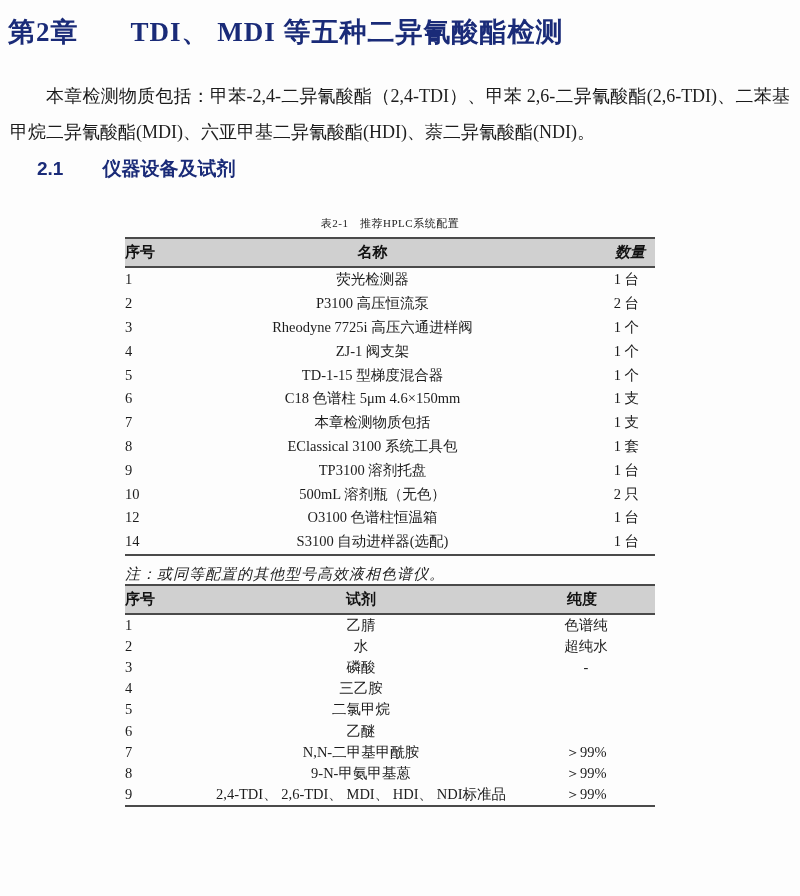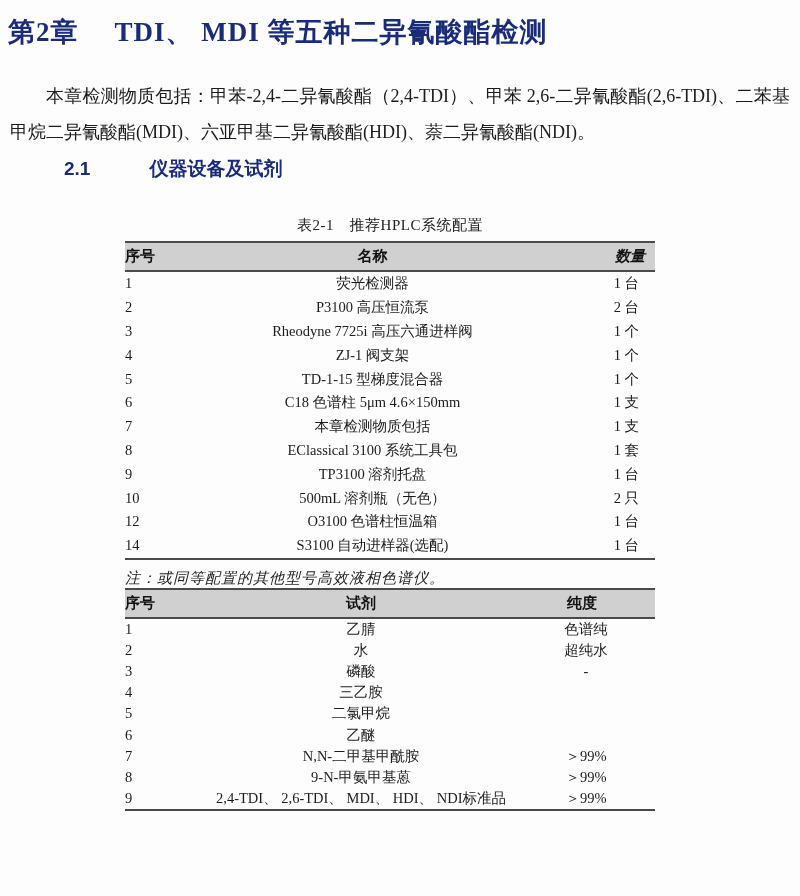--- a/index.html
+++ b/index.html
@@ -7,39 +7,39 @@
     --header-bg:#d0d0d0;
     --rule:#4a4a4a;
     --ink:#1c1c1c;
   }
   html,body{margin:0;padding:0;}
   body{
     width:800px;height:896px;overflow:hidden;background:#fdfdfd;
     font-family:"Liberation Serif","DejaVu Serif",serif;color:var(--ink);
   }
   .chapter-heading{
-    display:flex;align-items:baseline;gap:36px;
+    display:flex;align-items:baseline;gap:52px;
     margin:14px 0 0 8px;
     font-size:27px;font-weight:700;color:var(--heading-blue);
     letter-spacing:1px;
   }
   .intro{
     margin:28px 10px 0 10px;
     font-size:18px;line-height:36px;
     text-align:justify;text-indent:2em;
   }
   .section-heading{
-    display:flex;align-items:baseline;gap:59px;
-    margin:6px 0 0 64px;
+    display:flex;align-items:baseline;gap:39px;
+    margin:6px 0 0 37px;
     font-family:"Liberation Sans","DejaVu Sans",sans-serif;
     font-size:19px;font-weight:700;color:var(--heading-blue);
   }
   .tablewrap{width:530px;margin-left:125px;}
   .caption{
-    text-align:center;font-size:15px;color:#222;
+    text-align:center;font-size:11px;color:#222;
     margin:34px 0 6px 0;letter-spacing:0.5px;
   }
   .caption.second{margin-top:30px;}
   table{width:100%;border-collapse:collapse;table-layout:fixed;}
   thead th{
     background:var(--header-bg);
     border-top:2px solid var(--rule);
     border-bottom:2px solid var(--rule);
     font-size:15px;font-weight:700;padding:4px 0;color:#111;
   }

